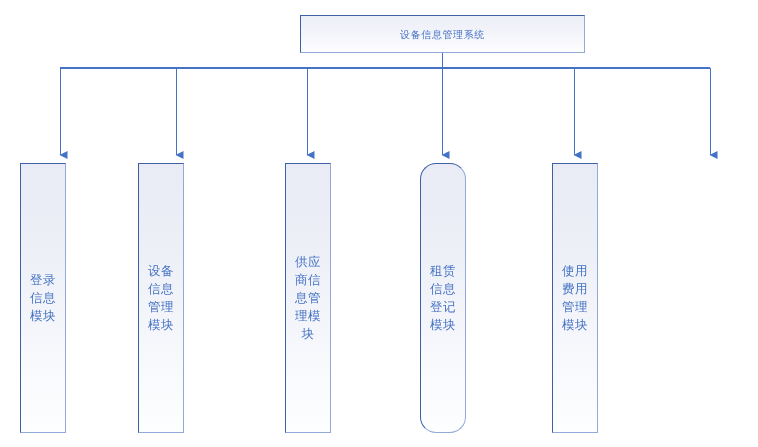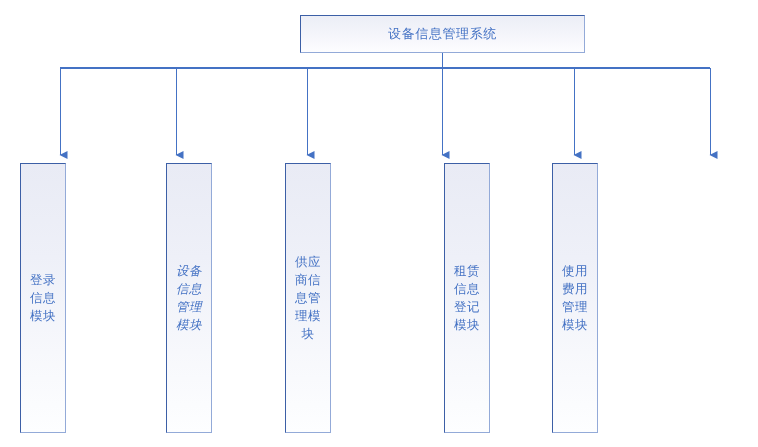--- a/index.html
+++ b/index.html
@@ -37,21 +37,21 @@
     border: 1px solid #3c5fa6;
     border-right-color: #93aad8;
     border-bottom-color: #93aad8;
     background: linear-gradient(to bottom, #eceef6 0%, #f3f4fa 45%, #fdfdff 100%);
     display: flex;
     align-items: center;
     justify-content: center;
   }
   .node-root .node-text {
     color: #4472c4;
-    font-size: 13px;
+    font-size: 10px;
     letter-spacing: 0.6px;
     line-height: 1.3;
     white-space: nowrap;
   }
 
   
   .node-leaf {
     position: absolute;
     top: 163px;
     width: 46px;
@@ -102,29 +102,29 @@
   </svg>
 
   <div class="node-root">
     <span class="node-text">设备信息管理系统</span>
   </div>
 
   <div class="node-leaf" style="left:20px;">
     <span class="node-text">登录信息模块</span>
   </div>
 
-  <div class="node-leaf" style="left:166px;font-style:italic;">
+  <div class="node-leaf" style="left:138px;">
     <span class="node-text">设备信息管理模块</span>
   </div>
 
   <div class="node-leaf" style="left:285px;">
     <span class="node-text">供应商信息管理模块</span>
   </div>
 
-  <div class="node-leaf" style="left:444px;">
+  <div class="node-leaf" style="left:420px;border-radius:16px;">
     <span class="node-text">租赁信息登记模块</span>
   </div>
 
   <div class="node-leaf" style="left:552px;justify-content:center;">
     <span class="node-text">使用费用管理模块</span>
   </div>
 
 
 </div>
 

